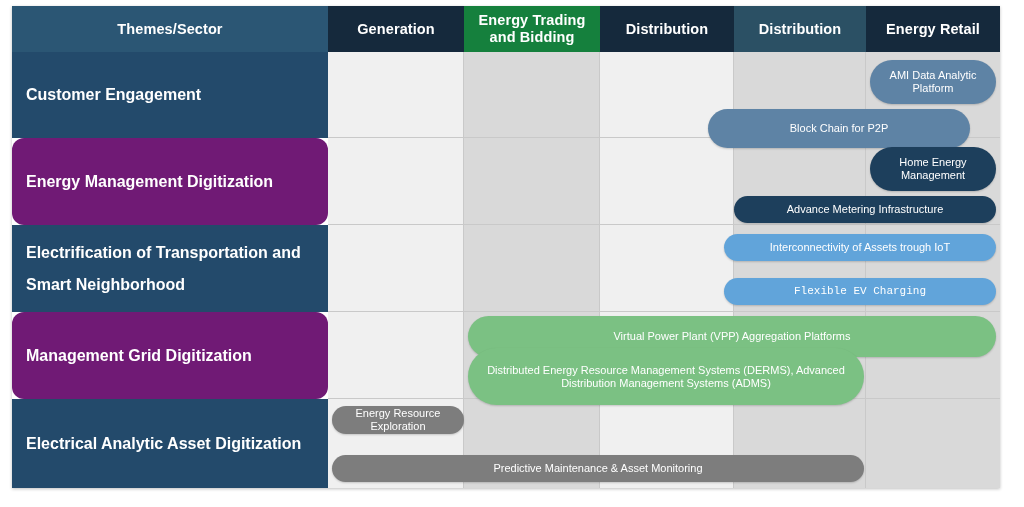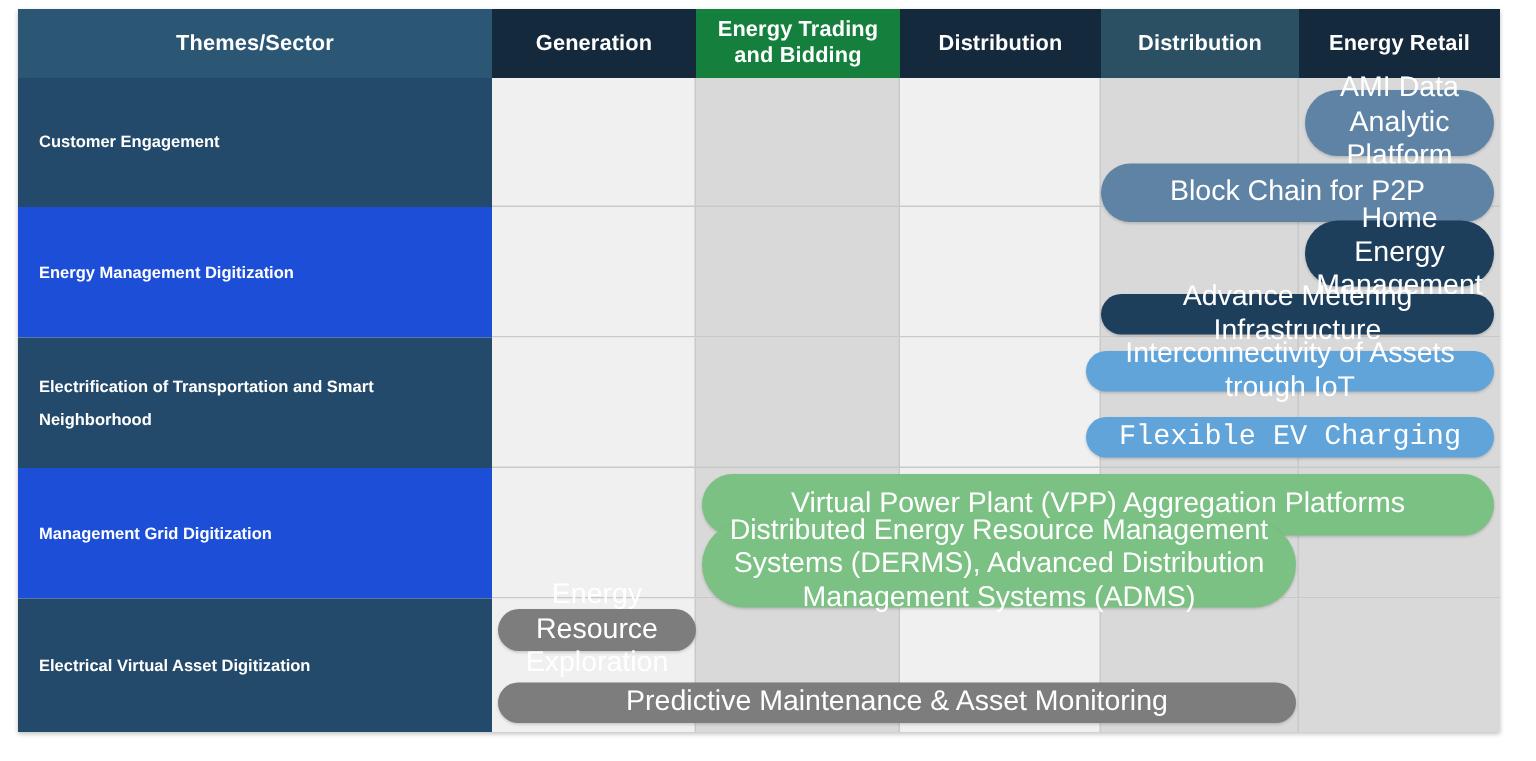--- a/index.html
+++ b/index.html
@@ -49,28 +49,28 @@
     letter-spacing: 0.1px;
   }
   th.hdr-theme   { background: #2b5674; }
   th.hdr-dark    { background: #15293c; }
   th.hdr-light   { background: #15803d; }
   th.hdr-mid     { background: #2b5064; }
 
   
   td.row-label {
     color: #ffffff;
-    font-size: 11px;
+    font-size: 16px;
     font-weight: bold;
     padding: 0 14px 0 14px;
     line-height: 2.0;
     text-align: left;
   }
   td.rl-light { background: #234a6b; }
-  td.rl-dark  { background: #1d4ed8; }
+  td.rl-dark  { background: #701a75; border-radius: 12px; }
 
   
   td.body-cell {
     position: relative;
     border-right: 1px solid #c9c9c9;
     border-bottom: 1px solid #c9c9c9;
   }
   td.cell-lite { background: #f0f0f0; }
   td.cell-grey { background: #d9d9d9; }
   td.last-col  { border-right: 0; }
@@ -87,21 +87,21 @@
   }
 
   .pill {
     position: absolute;
     box-sizing: border-box;
     display: flex;
     align-items: center;
     justify-content: center;
     text-align: center;
     color: #ffffff;
-    font-size: 19px;
+    font-size: 11px;
     line-height: 1.18;
     border-radius: 999px;
     padding: 2px 10px;
     pointer-events: auto;
     box-shadow: 0 1px 2px rgba(0,0,0,0.18);
   }
 
   .pill-steel  { background: #5e83a5; }
   .pill-navy   { background: #1d3f5c; }
   .pill-blue   { background: #61a4da; }
@@ -156,36 +156,36 @@
       <tr style="height:87px">
         <td class="row-label rl-dark">Management Grid Digitization</td>
         <td class="body-cell cell-lite"></td>
         <td class="body-cell cell-grey"></td>
         <td class="body-cell cell-lite"></td>
         <td class="body-cell cell-grey"></td>
         <td class="body-cell cell-grey last-col"></td>
       </tr>
 
       <tr class="last-row" style="height:89px">
-        <td class="row-label rl-light">Electrical Virtual Asset Digitization</td>
+        <td class="row-label rl-light">Electrical Analytic Asset Digitization</td>
         <td class="body-cell cell-lite"></td>
         <td class="body-cell cell-grey"></td>
         <td class="body-cell cell-lite"></td>
         <td class="body-cell cell-grey"></td>
         <td class="body-cell cell-grey last-col"></td>
       </tr>
 
     </tbody>
   </table>
 
   <div class="pill-layer" id="pill-layer">
       <div class="pill pill-steel" style="left: 858px; top: 54px; width: 126px; height: 44px;">
         <span>AMI Data Analytic Platform</span>
       </div>
-      <div class="pill pill-steel" style="left: 722px; top: 103px; width: 262px; height: 39px; text-align: center;">
+      <div class="pill pill-steel" style="left: 696px; top: 103px; width: 262px; height: 39px; text-align: center;">
         <span>Block Chain for P2P</span>
       </div>
       <div class="pill pill-navy" style="left: 858px; top: 141px; width: 126px; height: 44px;">
         <span>Home Energy Management</span>
       </div>
       <div class="pill pill-navy" style="left: 722px; top: 190px; width: 262px; height: 27px;">
         <span>Advance Metering Infrastructure</span>
       </div>
       <div class="pill pill-blue" style="left: 712px; top: 228px; width: 272px; height: 27px;">
         <span>Interconnectivity of Assets trough IoT</span>

